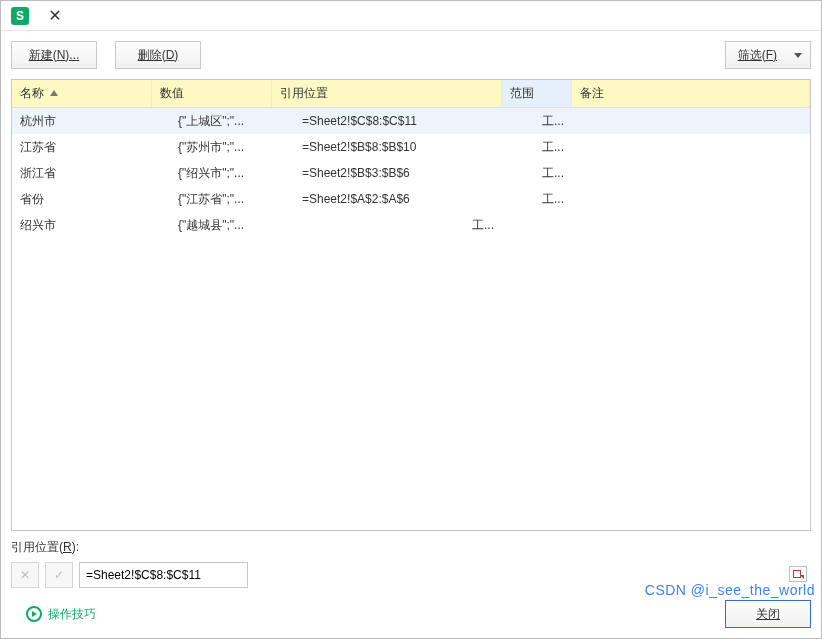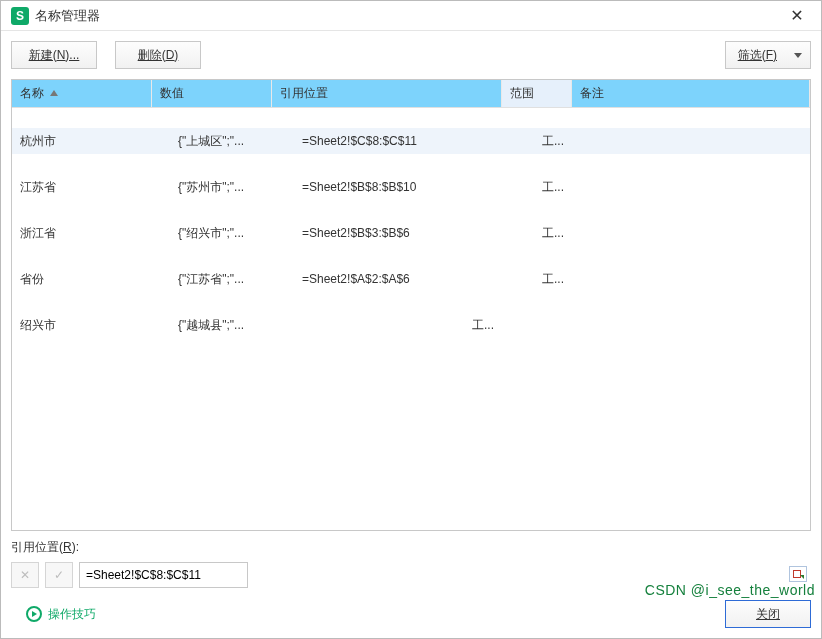--- a/index.html
+++ b/index.html
@@ -66,39 +66,39 @@
     border: 1px solid #c8c8c8;
     flex: 1;
     overflow: hidden;
     display: flex; flex-direction: column;
   }
   .thead, .trow {
     display: grid;
     grid-template-columns: 140px 120px 230px 70px 1fr;
   }
   .thead {
-    background: #7dd3fc;
+    background: #fef9c3;
     border-bottom: 1px solid #e0e0e0;
   }
   .th {
     padding: 5px 8px;
     border-right: 1px solid #e8e8e8;
     display: flex; align-items: center;
     position: relative;
   }
   .th.sel { background: #e6f0fb; }
   .sort-caret {
     margin-left: 6px;
     border-left: 4px solid transparent;
     border-right: 4px solid transparent;
     border-bottom: 6px solid #777;
     position: relative; top: -1px;
   }
   .tbody { overflow: auto; }
-  .trow { height: 26px; margin-top: 20px; }
+  .trow { height: 26px; }
   .trow.sel { background: #eef4fb; }
   .td {
     padding: 4px 8px;
     white-space: nowrap;
     overflow: hidden;
     text-overflow: ellipsis;
     display: flex; align-items: center;
   }
   .td.val { justify-content: flex-start; padding-left: 26px; }
   .td.ref { padding-left: 30px; }
@@ -156,33 +156,32 @@
     border-left:5px solid #0fa968;
     border-top:3px solid transparent;
     border-bottom:3px solid transparent;
   }
   .tips-link { color: #0fa968; cursor: pointer; }
   .footer .spacer { flex: 1; }
   .btn.close-btn { min-width: 86px; border: 1px solid #2e6bd6; }
   .watermark {
     position: absolute;
     right: 6px; bottom: 40px;
-    color: #15803d;
+    color: #3b82f6;
     font-size: 14px;
     letter-spacing: 0.5px;
     pointer-events: none;
   }
   u { text-decoration: underline; }
 </style>
 </head>
 <body>
 
 <div class="titlebar">
   <div class="app-icon">S</div>
-  <div class="title-text">名称管理器</div>
   <div class="close-x">✕</div>
 </div>
 
 <div class="toolbar">
   <div class="btn">
       <span>新建(<u>N</u>)...</span>
     </div>
   <div class="btn">
       <span>删除(<u>D</u>)</span>
     </div>

